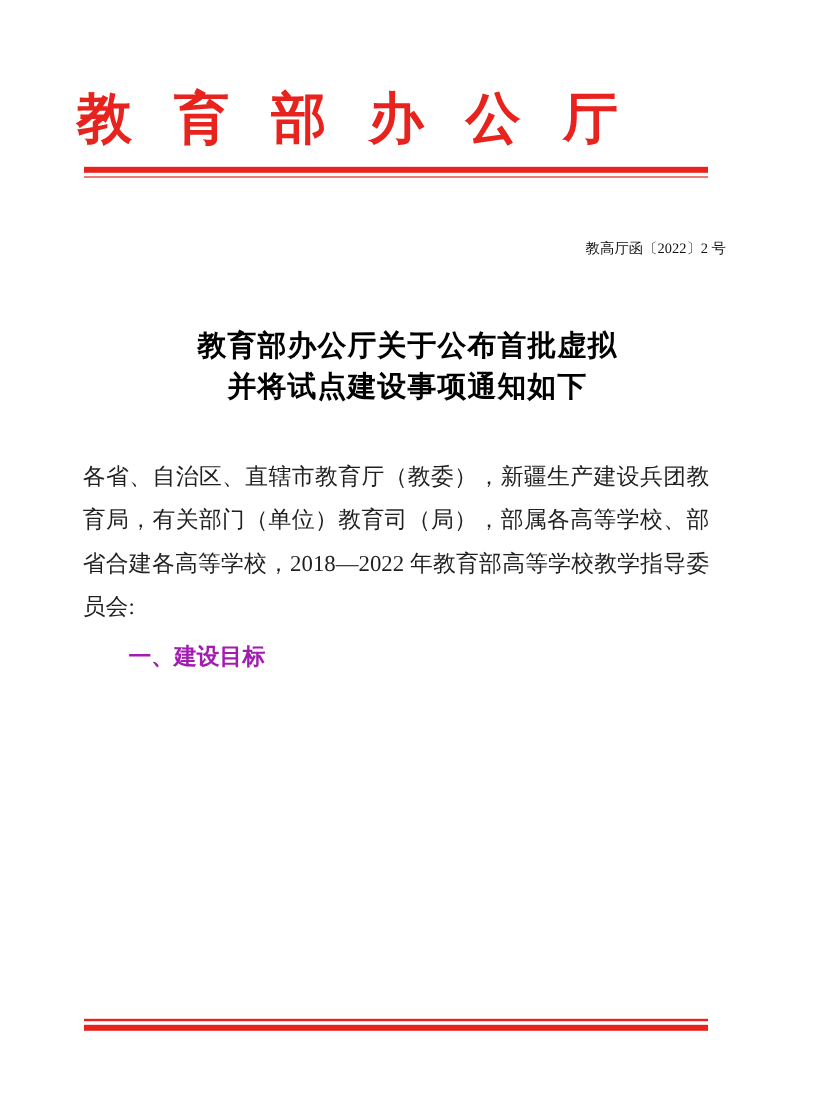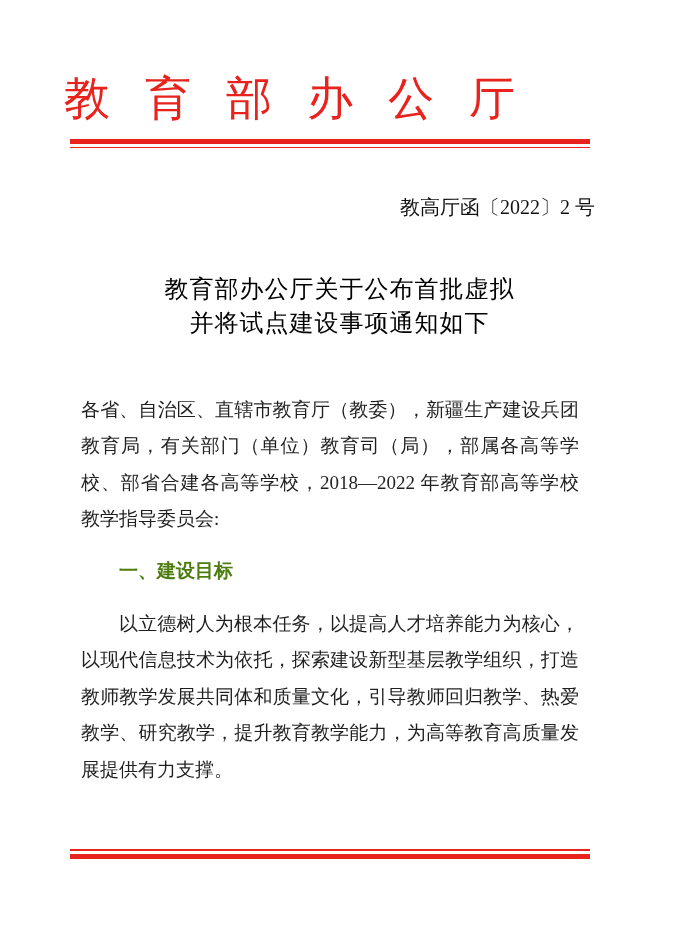--- a/index.html
+++ b/index.html
@@ -12,69 +12,69 @@
     font-family: "Liberation Serif", "DejaVu Serif", serif;
     color: #1f1f1f;
   }
   
   .letterhead {
     position: absolute;
     top: 70px; left: 0; width: 579px;
     text-align: center;
     line-height: 58px;
     font-size: 46px;
-    font-weight: normal;
+    font-weight: bold;
     color: var(--red, #e8231e);
     letter-spacing: 35px;
     white-space: nowrap;
   }
   .letterhead .org { margin-right: -35px; }
   
   .rule { position: absolute; left: 70px; width: 520px; background: var(--red, #e8231e); }
   .rule-top-thick  { top: 139px; height: 5px; }
   .rule-top-thin   { top: 147px; height: 1px; }
   .rule-bot-thin   { top: 849px; height: 2px; }
   .rule-bot-thick  { top: 854px; height: 5px; }
   
   .doc-number {
     position: absolute;
-    top: 195px; left: 70px; width: 525px;
+    top: 195px; left: 80px; width: 525px;
     text-align: right;
-    font-size: 20px;
+    font-size: 12px;
     line-height: 24px;
     color: #111;
   }
   
   .doc-title {
     position: absolute;
     top: 272px; left: 0; width: 679px;
     text-align: center;
     font-size: 24px;
-    font-weight: normal;
+    font-weight: bold;
     line-height: 34px;
     letter-spacing: 1px;
     color: #000;
   }
   
   .content {
     position: absolute;
     top: 376px; left: 65px; width: 530px;
     font-size: 19px;
     line-height: 36.4px;
     text-align: justify;
     text-justify: inter-character;
     color: #1f1f1f;
   }
-  .content p { margin: 16px; }
+  .content p { margin: 4px; }
   .para-indent { text-indent: 2em; }
   .section-heading {
-    font-family: Liberation Mono, monospace;
+    font-family: Liberation Serif, serif;
     font-weight: bold;
     text-indent: 2em;
-    color: #4d7c0f;
+    color: #a21caf;
   }
 </style>
 </head>
 <body>
 
 <div class="page">
 
   <div class="letterhead">
     <span class="org">教育部办公厅</span>
   </div>
@@ -85,19 +85,18 @@
   <div class="doc-number">教高厅函〔2022〕2 号</div>
 
   <div class="doc-title">
     <div>教育部办公厅关于公布首批虚拟</div>
     <div>并将试点建设事项通知如下</div>
   </div>
 
   <div class="content">
     <p>各省、自治区、直辖市教育厅（教委），新疆生产建设兵团教育局，有关部门（单位）教育司（局），部属各高等学校、部省合建各高等学校，2018—2022 年教育部高等学校教学指导委员会:</p>
     <p class="section-heading">一、建设目标</p>
-    <p class="para-indent">以立德树人为根本任务，以提高人才培养能力为核心，以现代信息技术为依托，探索建设新型基层教学组织，打造教师教学发展共同体和质量文化，引导教师回归教学、热爱教学、研究教学，提升教育教学能力，为高等教育高质量发展提供有力支撑。</p>
   </div>
 
   <div class="rule rule-bot-thin"></div>
   <div class="rule rule-bot-thick"></div>
 
 </div>
 
 </body></html>

